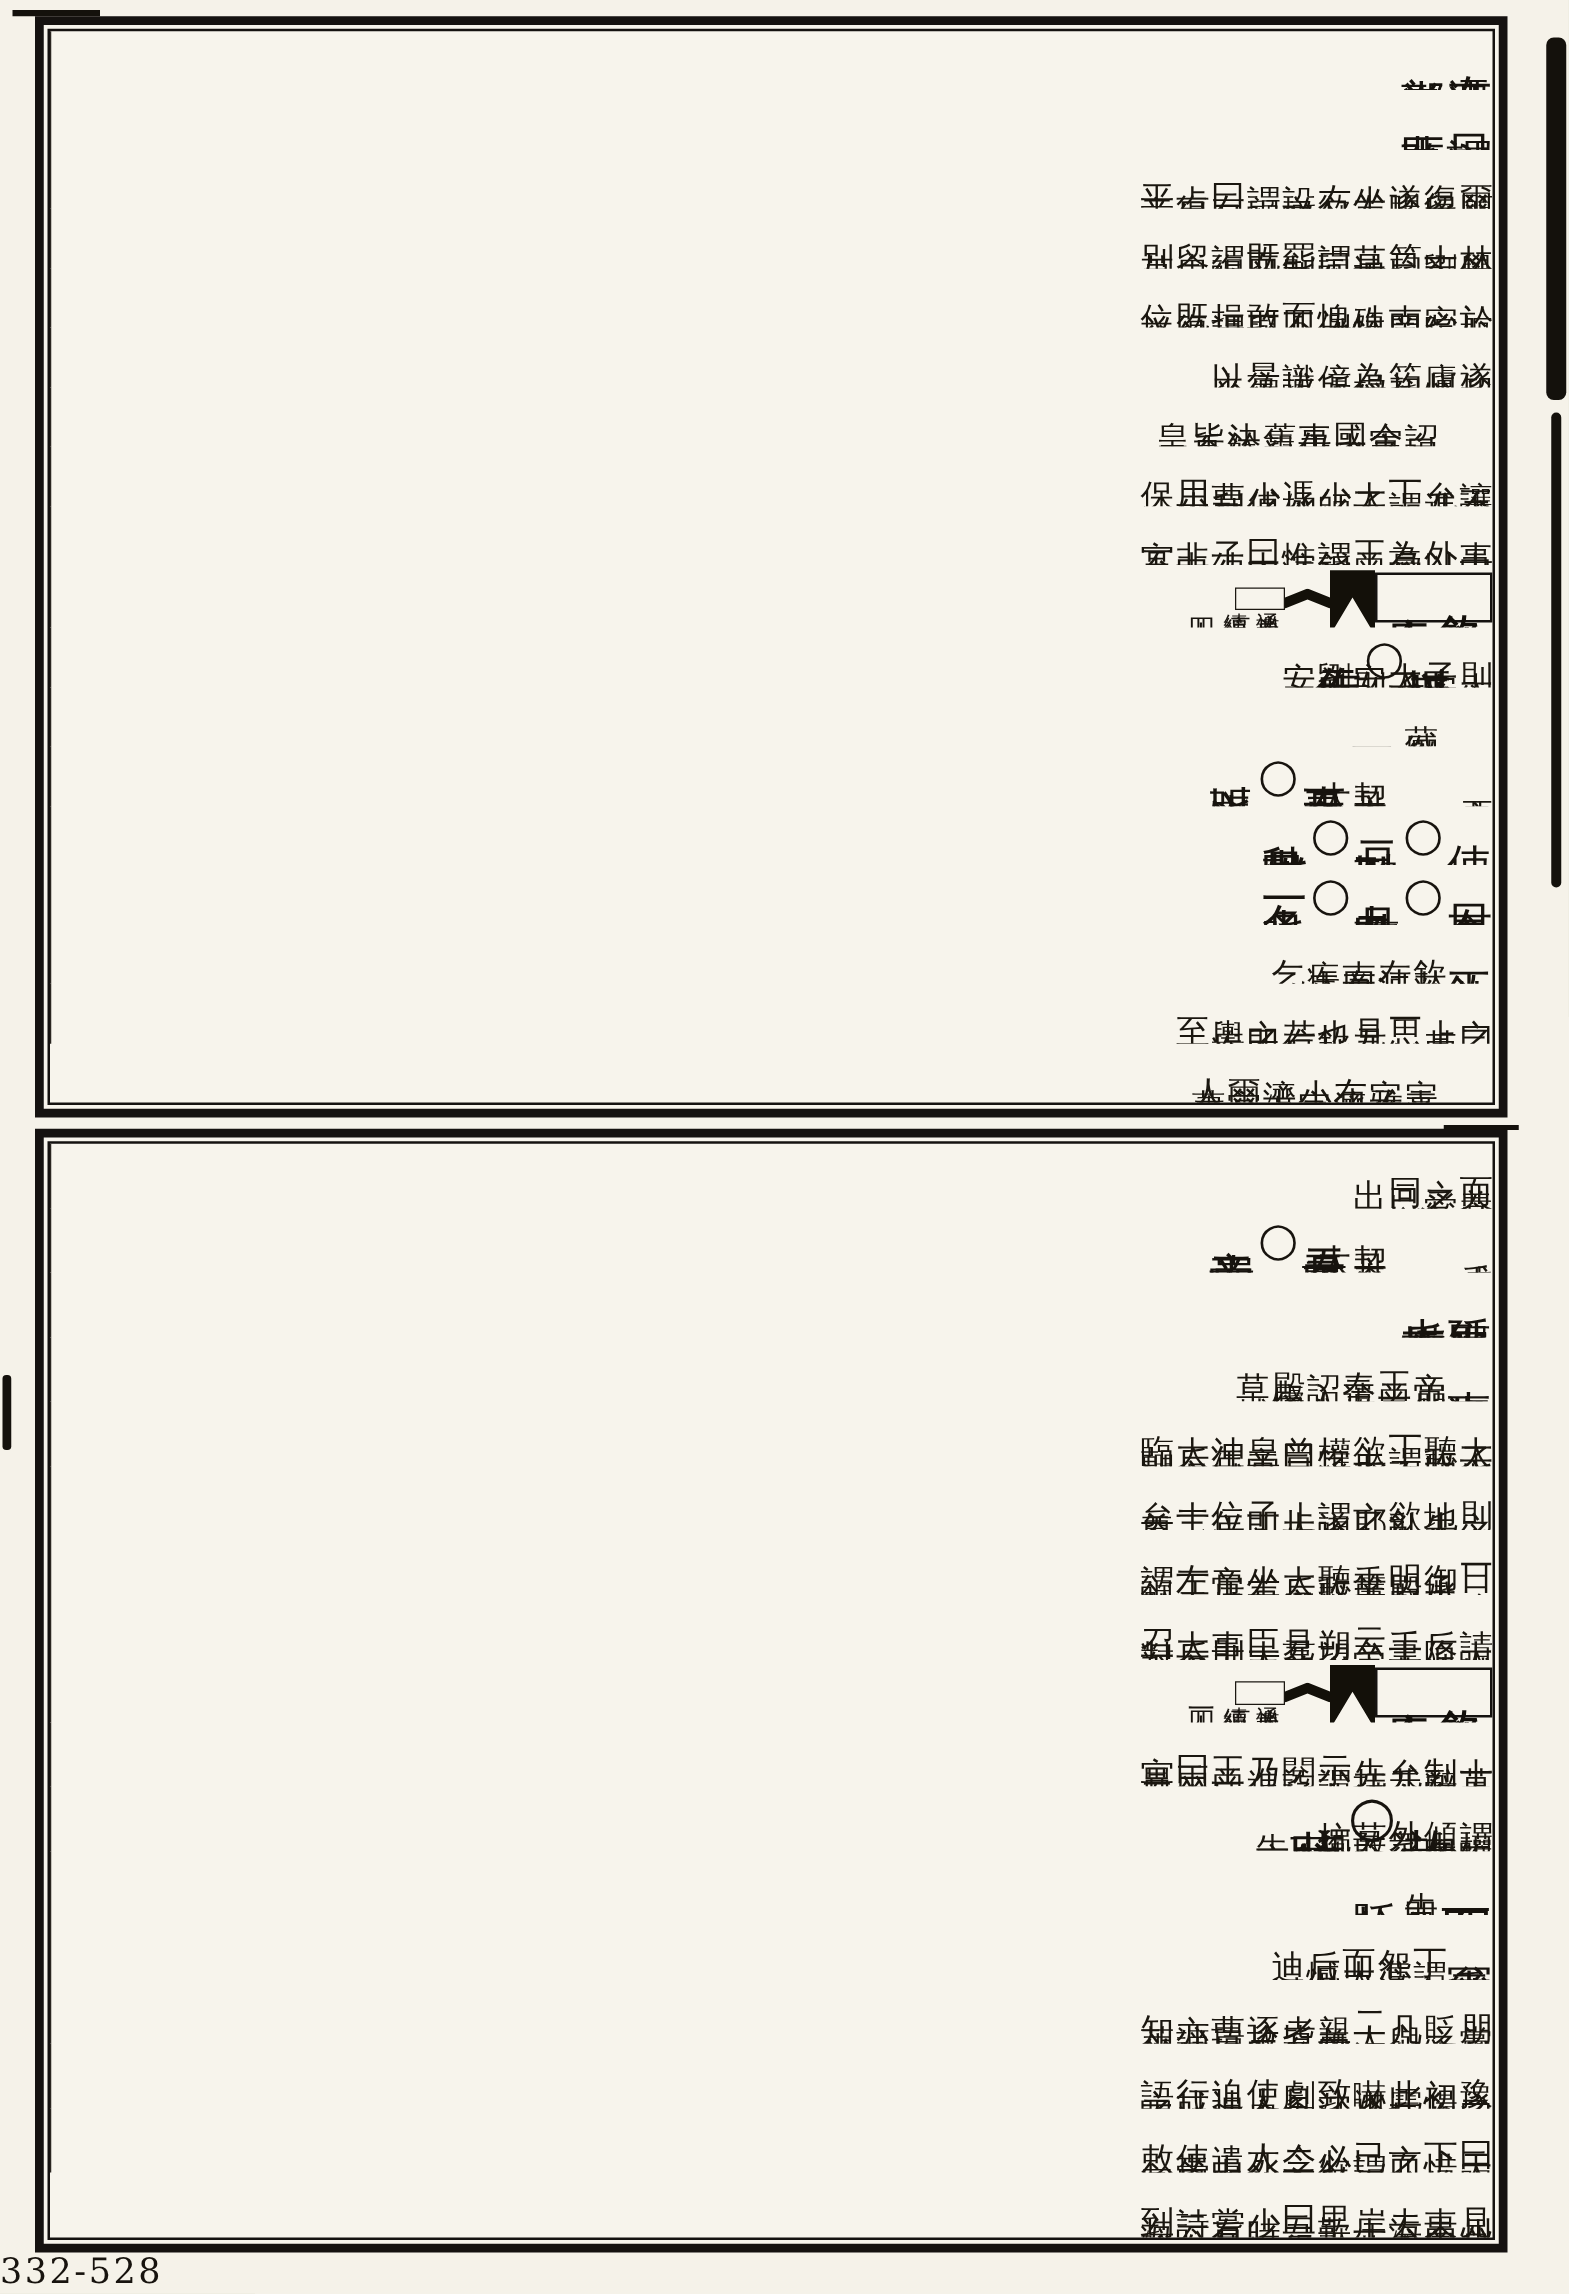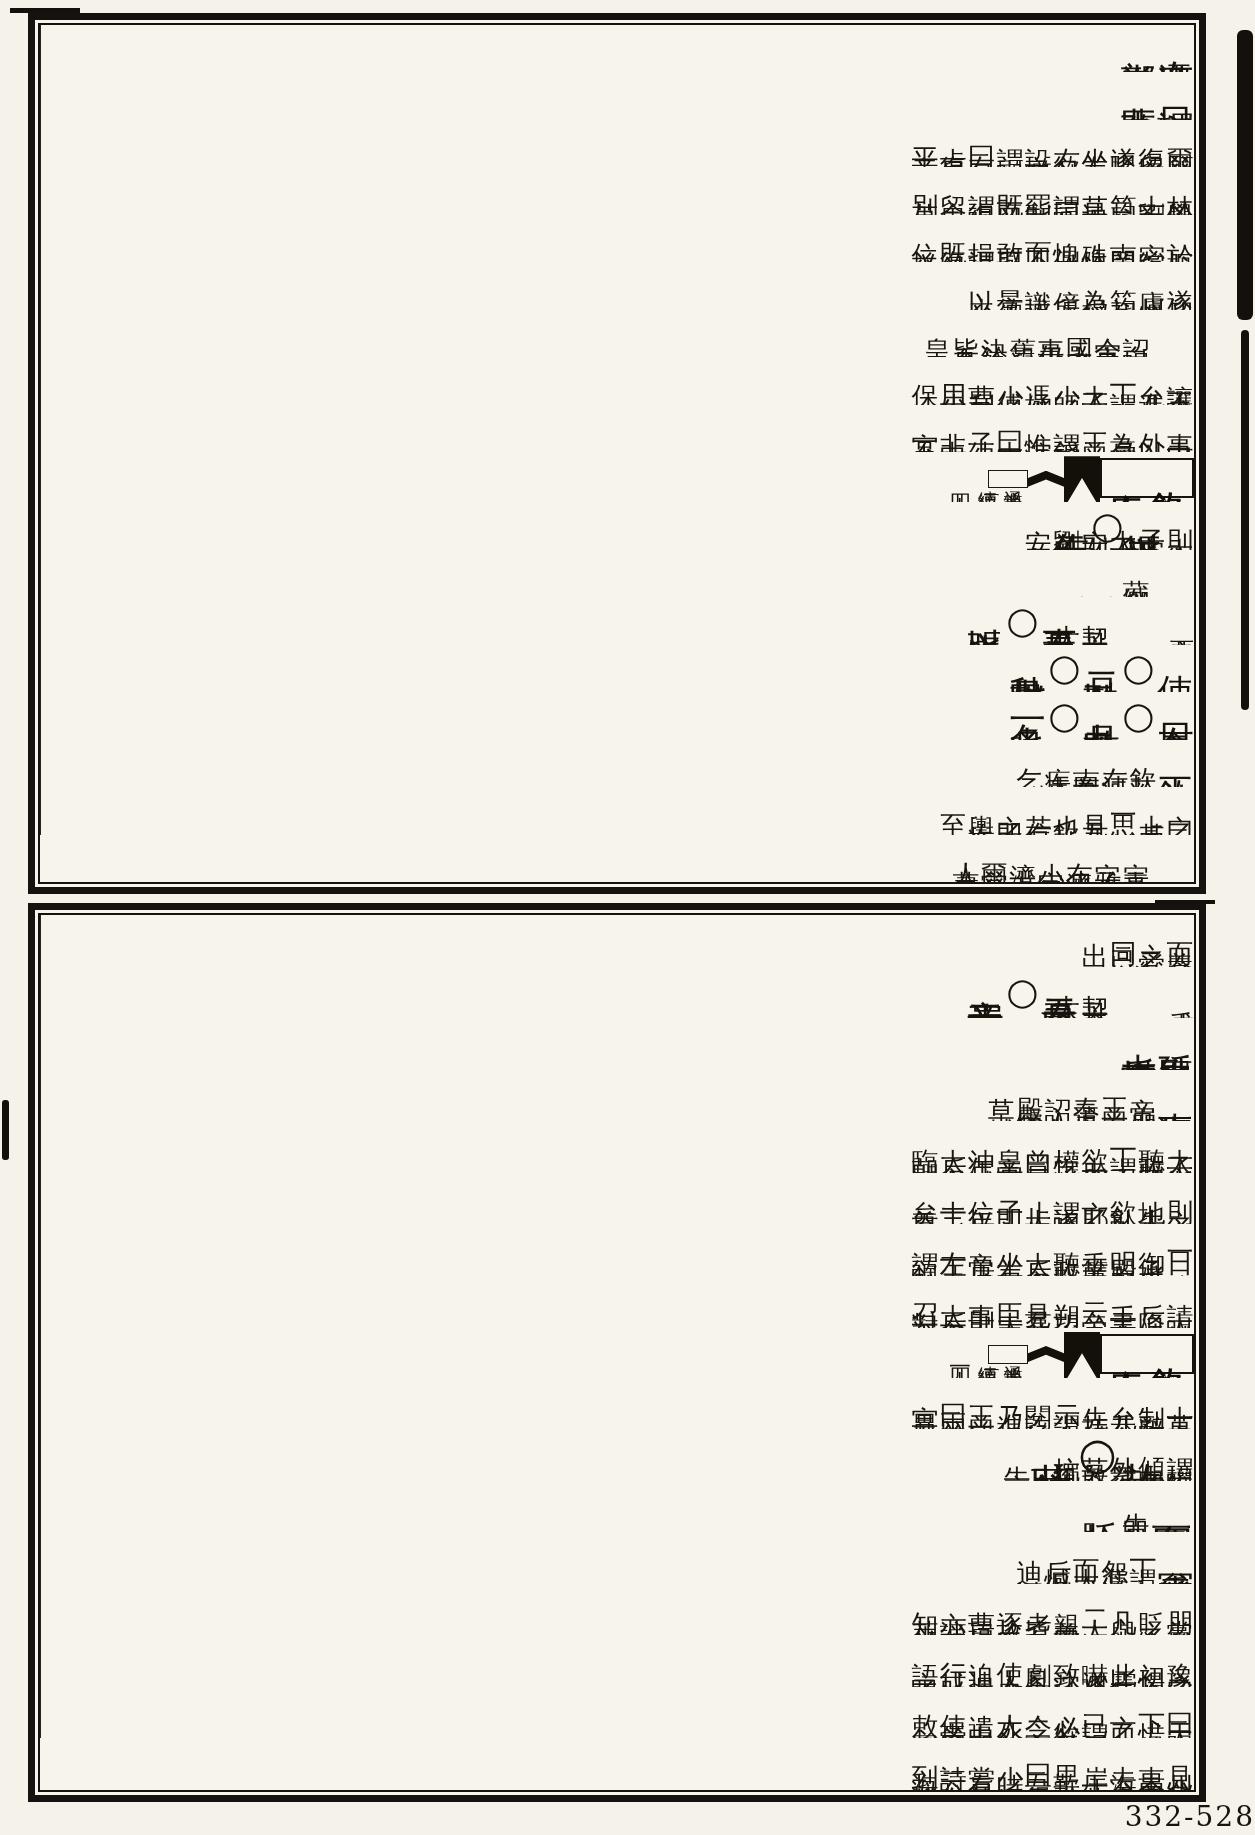--- a/index.html
+++ b/index.html
@@ -25,21 +25,21 @@
   .spine-box{border:2px solid #151210;writing-mode:vertical-rl;text-orientation:upright;
        font-size:31px;letter-spacing:6px;padding:8px 3px;margin-top:2px;color:#120f0a;font-weight:600;}
   .fishtail{width:36px;height:52px;background:#131009;clip-path:polygon(0 0,100% 0,100% 100%,50% 42%,0 100%);margin-top:10px;}
   .fishtail2{width:36px;height:16px;background:#131009;clip-path:polygon(0 45%,50% 0,100% 45%,100% 100%,50% 55%,0 100%);margin-top:3px;}
   .spine-tail{border:1.5px solid #1c1812;width:40px;margin-top:4px;height:43%;display:flex;
        flex-direction:column;align-items:center;justify-content:space-between;box-sizing:border-box;padding:4px 0;}
   .spine-title{writing-mode:vertical-rl;display:flex;flex-direction:row;}
   .spine-book{writing-mode:vertical-rl;text-orientation:upright;font-size:19px;letter-spacing:2px;color:#17130e;}
   .spine-juan{writing-mode:vertical-rl;text-orientation:upright;font-size:17px;letter-spacing:2px;color:#17130e;}
   .spine-folio{writing-mode:vertical-rl;text-orientation:upright;font-size:22px;letter-spacing:2px;color:#17130e;}
-  .folio-label{position:absolute;left:0;width:100%;top:1800px;text-align:right;font-size:28px;
+  .folio-label{position:absolute;left:0;width:100%;top:1800px;text-align:left;font-size:28px;
        letter-spacing:2px;color:#17130e;font-family:"DejaVu Serif",serif;}
   .artifact{position:absolute;background:#14110c;}
   .a1{right:2px;top:30px;width:16px;height:290px;border-radius:6px;}
   .a2{right:6px;top:330px;width:8px;height:380px;border-radius:4px;}
   .a3{left:2px;top:1100px;width:7px;height:60px;border-radius:3px;}
   .a4{left:10px;top:8px;width:70px;height:5px;}
   .a5{right:40px;top:900px;width:60px;height:4px;}
 </style>
 </head>
 <body>

